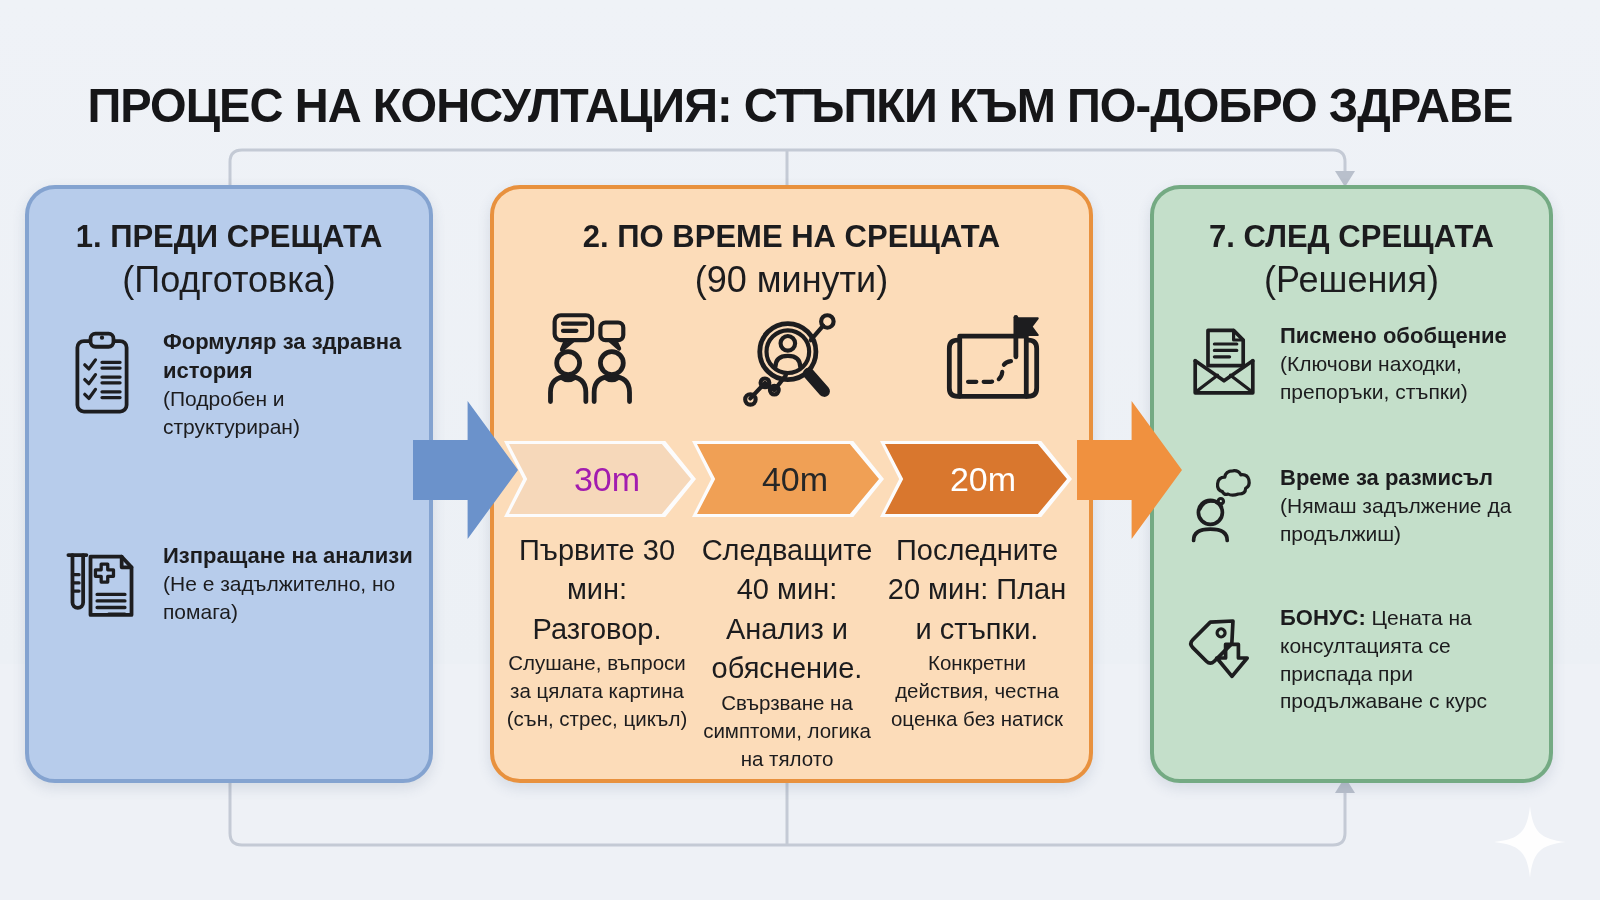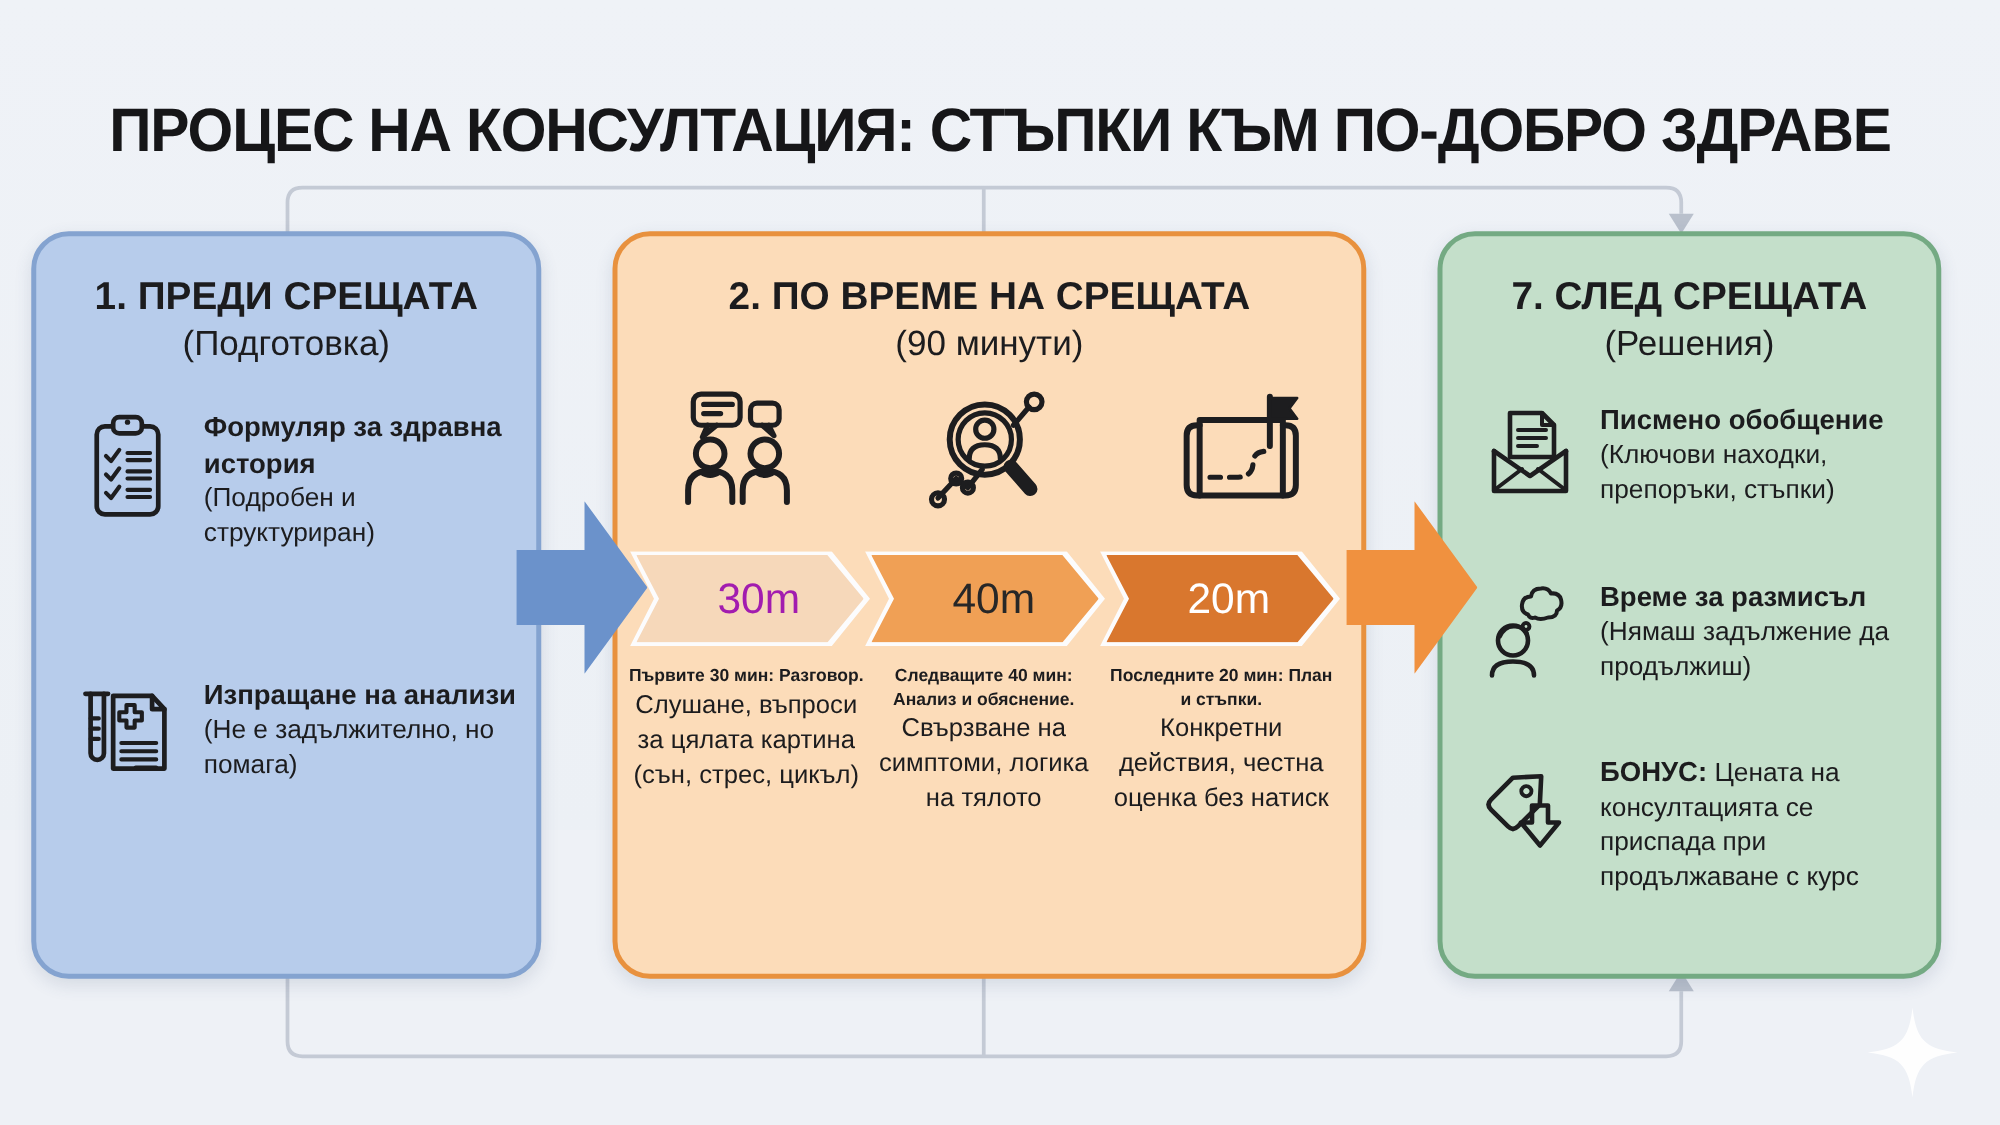--- a/index.html
+++ b/index.html
@@ -22,21 +22,21 @@
 
   
   .panel{position:absolute;top:185px;height:590px;border-radius:30px;z-index:2;
          box-shadow:0 5px 14px rgba(60,80,110,.14);}
   .panel-before{left:25px;width:400px;background:#b7cceb;border:4px solid #84a3d0;}
   .panel-during{left:490px;width:595px;background:#fcdcb9;border:4px solid #e8913e;}
   .panel-after{left:1150px;width:395px;background:#c4dfca;border:4px solid #74aa83;}
 
   .panel-head{position:absolute;top:28px;left:0;width:100%;text-align:center;line-height:1.3;}
   .panel-title{font-size:31px;font-weight:700;}
-  .panel-sub{font-size:28px;font-weight:400;}
+  .panel-sub{font-size:36px;font-weight:400;}
 
   
   .item{position:absolute;display:flex;gap:20px;align-items:flex-start;}
   .item .txt{font-size:21px;line-height:1.32;}
   .item .txt .b{font-weight:700;font-size:22px;}
   .item .icon{flex:0 0 auto;}
   .icon svg{display:block;}
   .stroke{fill:none;stroke:#1d1d1f;stroke-width:4.6;stroke-linecap:round;stroke-linejoin:round;}
   .stroke-thin{fill:none;stroke:#1d1d1f;stroke-width:4;stroke-linecap:round;stroke-linejoin:round;}
   .fillDark{fill:#1d1d1f;stroke:#1d1d1f;stroke-width:2;stroke-linejoin:round;}
@@ -50,21 +50,21 @@
   .chev .outer,.chev .inner{clip-path:polygon(0% 0%,84% 0%,100% 50%,84% 100%,0% 100%,10% 50%);}
   .chev .outer{position:absolute;inset:0;background:#fcfcfd;}
   .chev .inner{position:absolute;inset:3px 5px;display:flex;align-items:center;justify-content:center;}
   .chev .lbl{font-size:34px;transform:translateX(7px);}
   .chev1{left:0;}  .chev1 .inner{background:#f6d8ba;} .chev1 .lbl{color:#a21caf;}
   .chev2{left:188px;} .chev2 .inner{background:#f0a055;align-items:center;} .chev2 .lbl{color:#272727;}
   .chev3{left:376px;} .chev3 .inner{background:#d9772e;} .chev3 .lbl{color:#ffffff;}
 
   .phases{position:absolute;top:342px;left:0;width:100%;}
   .phase{position:absolute;top:0;width:188px;text-align:center;font-size:20.5px;line-height:1.36;}
-  .phase .b{font-weight:700;font-size:14px;}
+  .phase .b{font-weight:400;font-size:29px;}
   .phase1{left:9px;} .phase2{left:199px;} .phase3{left:389px;}
 
   
   .flow-arrow{position:absolute;top:395px;width:105px;height:150px;z-index:3;
     clip-path:polygon(0% 30%,52% 30%,52% 4%,100% 50%,52% 96%,52% 70%,0% 70%);}
   .flow-blue{left:413px;background:#6b92cb;}
   .flow-orange{left:1077px;background:#f0913f;}
 
   .sparkle{position:absolute;left:1494px;top:806px;z-index:0;}
 </style>

